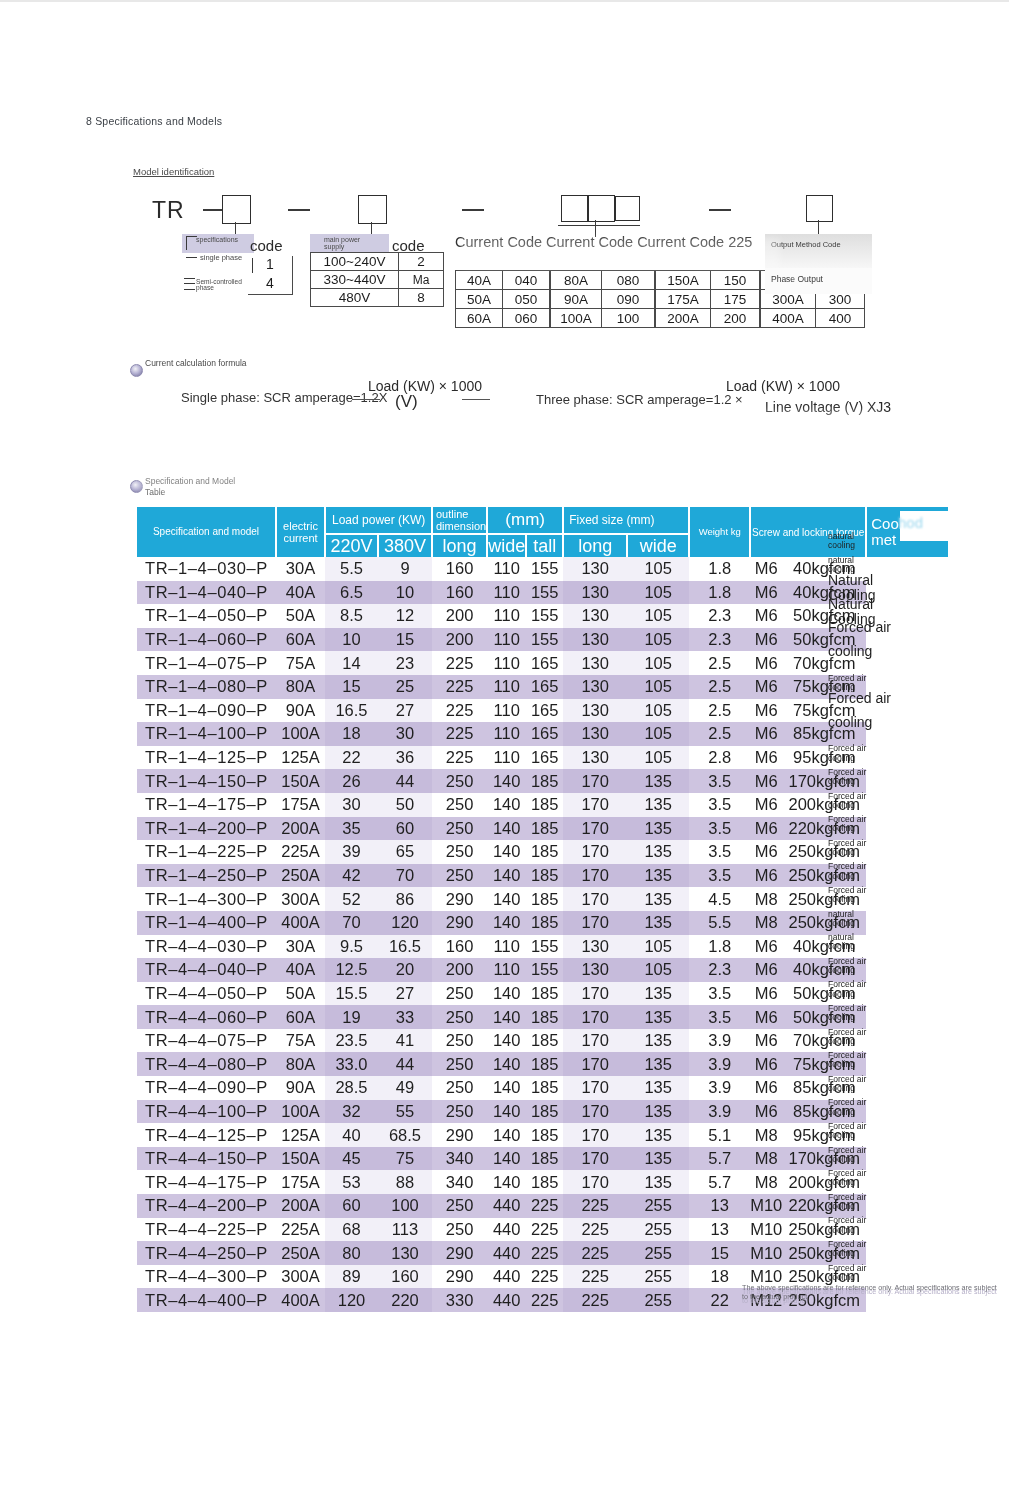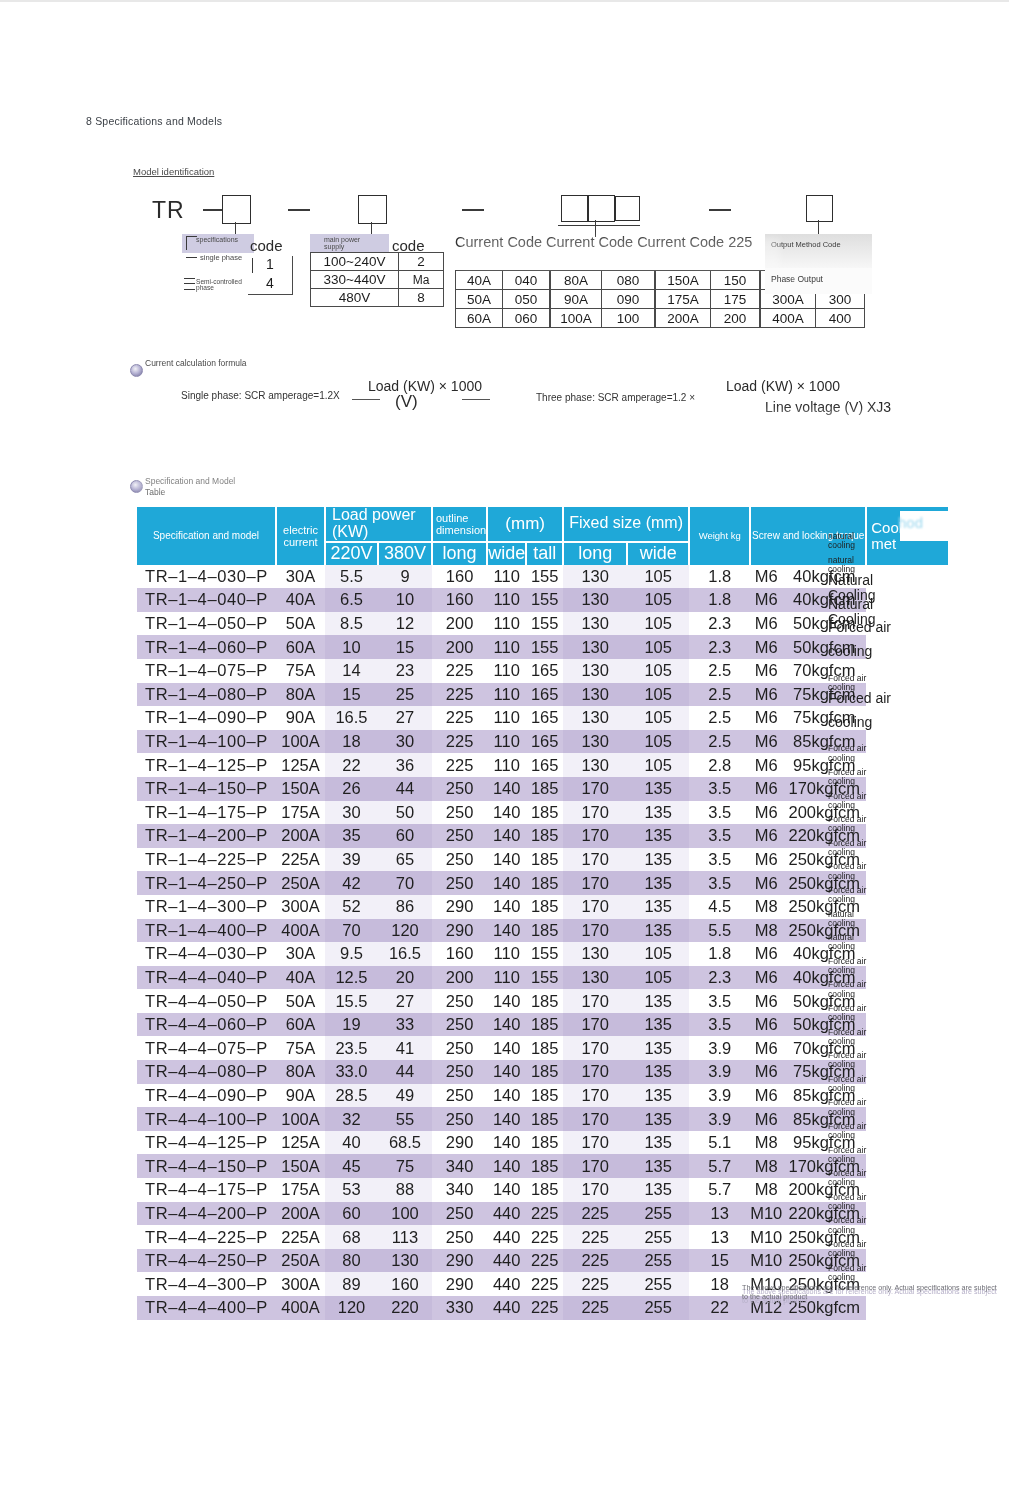--- a/index.html
+++ b/index.html
@@ -79,38 +79,38 @@
   .om-t2{position:absolute;left:771px;top:272px;font-size:8.5px;color:#3b3b3b;filter:blur(.3px);}
 
   
   .bullet{
     position:absolute;width:11px;height:11px;border-radius:50%;
     background:radial-gradient(circle at 40% 35%,#f2f2f7 0%,#b9b6d6 45%,#6f6b99 100%);
     border:1px solid #8d8ab0;
   }
 
   
-  .fm{position:absolute;font-size:10px;color:#333;filter:blur(.25px);white-space:nowrap;}
+  .fm{position:absolute;font-size:13px;color:#333;filter:blur(.25px);white-space:nowrap;}
   .fm-big{position:absolute;font-size:14px;color:#2b2b2b;white-space:nowrap;}
   .fm-bar{position:absolute;height:1.4px;background:#555;}
   .fm-v{position:absolute;font-size:17px;color:#2b2b2b;}
 
   
   .tbl-wrap{position:absolute;left:137px;top:505px;}
   table.main{border-collapse:collapse;table-layout:fixed;}
   table.main th,table.main td{padding:0;margin:0;}
 
   .hcell{
     background:#1fa8d8;color:#ffffff;text-align:center;
     font-weight:normal;vertical-align:middle;
     border-right:2px solid #ffffff;
     line-height:1.05;
   }
   .hcell.sub{border-top:2px solid #ffffff;}
-  .h-top{height:26px;font-size:16px;}
+  .h-top{height:26px;font-size:12px;}
   .h-bot{height:22px;font-size:18px;}
   .h-small{font-size:11px;filter:blur(.3px);line-height:1.1;}
   .h-mm{font-size:17px;}
   .h-spec{font-size:10px;line-height:1.25;filter:blur(.25px);}
 
   td.cell{
     text-align:center;font-size:16.5px;color:#1f1f1f;
     height:23.6px;vertical-align:middle;white-space:nowrap;
   }
   td.model{font-size:16.5px;letter-spacing:.6px;}

